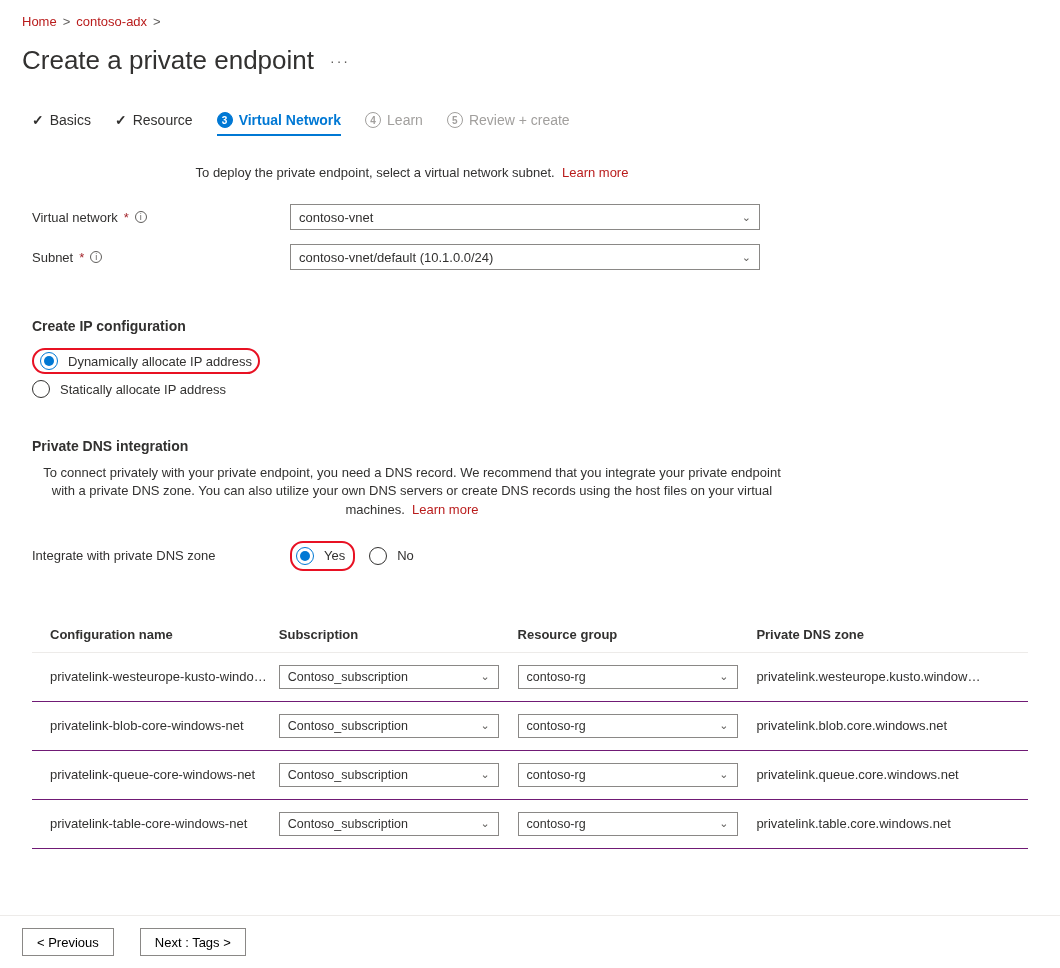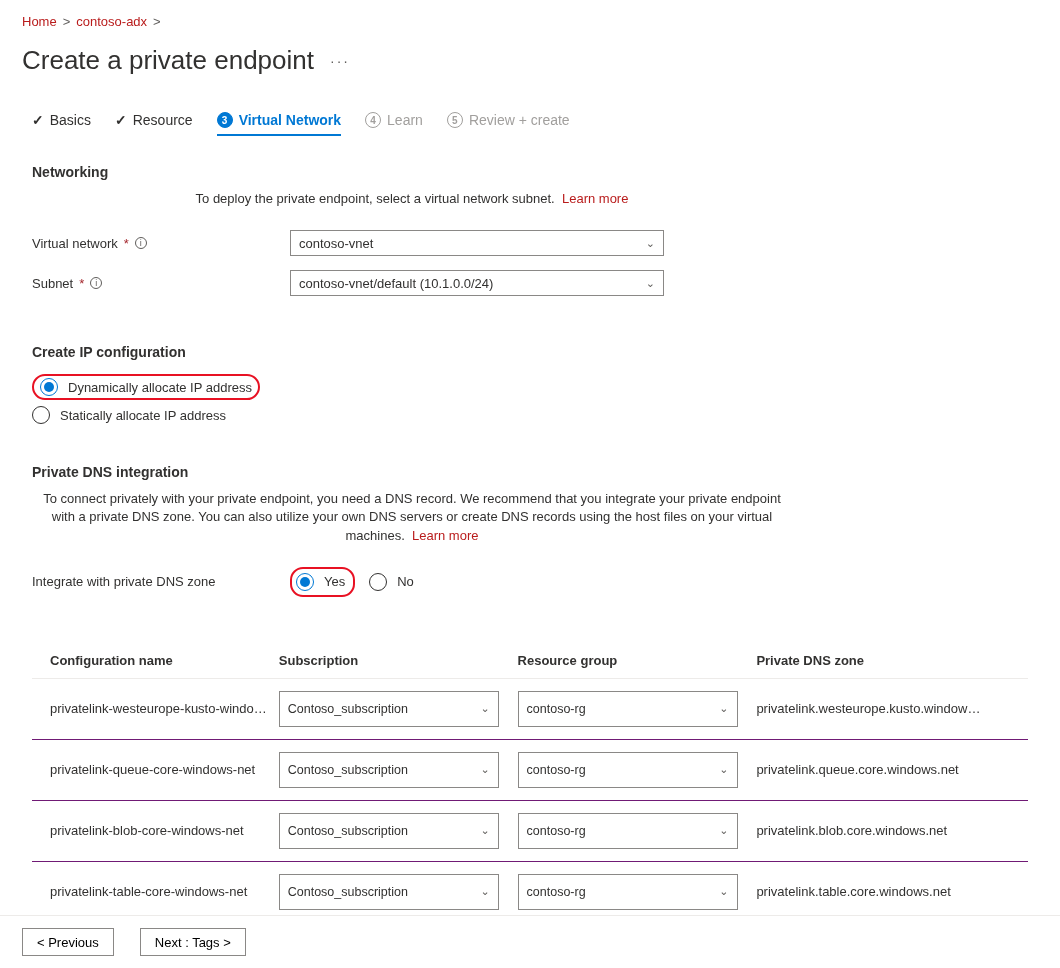--- a/index.html
+++ b/index.html
@@ -83,27 +83,27 @@
   }
   .req { color:#a4262c; }
   .info-icon {
     display:inline-flex; width:12px; height:12px;
     border:1px solid #605e5c; border-radius:50%;
     align-items:center; justify-content:center;
     font-size:9px; color:#605e5c;
   }
 
   .select {
-    width:374px; height:26px;
+    width:470px; height:26px;
     border:1px solid #8a8886;
     padding:0 8px;
     display:flex; align-items:center; justify-content:space-between;
     font-size:13px; background:#fff; cursor:pointer;
   }
-  .select.small { width:220px; height:36px; font-size:12.5px; }
+  .select.small { width:220px; height:24px; font-size:12.5px; }
   .select .chev { color:#605e5c; font-size:11px; }
 
   
   .radio-row { display:flex; align-items:center; gap:10px; margin:6px 0; cursor:pointer; }
   .radio {
     width:18px; height:18px; border:1px solid #323130; border-radius:50%;
     display:inline-flex; align-items:center; justify-content:center;
   }
   .radio.selected::after {
     content:""; width:10px; height:10px; border-radius:50%; background:#0078d4;
@@ -194,21 +194,20 @@
         <span class="step-circle">4</span>
         <span>Learn</span>
       </div>
       <div class="tab future">
         <span class="step-circle">5</span>
         <span>Review + create</span>
       </div>
     </div>
 
     
-    <div class="section-head">Networking</div>
     <p class="section-desc">
       <span>To deploy the private endpoint, select a virtual network subnet.</span>
       &nbsp;<a href="#">Learn more</a>
     </p>
 
     <div class="form-row">
       <div class="form-label">
         <span>Virtual network</span>
         <span class="req">*</span>
         <span class="info-icon">i</span>
@@ -297,50 +296,50 @@
           </td>
           <td class="col-rg">
             <div class="select small">
               <span>contoso-rg</span>
               <span class="chev">⌄</span>
             </div>
           </td>
           <td class="col-zone">privatelink.westeurope.kusto.window…</td>
         </tr>
         <tr>
+          <td class="col-name">privatelink-blob-core-windows-net</td>
+          <td class="col-sub">
+            <div class="select small">
+              <span>Contoso_subscription</span>
+              <span class="chev">⌄</span>
+            </div>
+          </td>
+          <td class="col-rg">
+            <div class="select small">
+              <span>contoso-rg</span>
+              <span class="chev">⌄</span>
+            </div>
+          </td>
+          <td class="col-zone">privatelink.blob.core.windows.net</td>
+        </tr>
+        <tr>
           <td class="col-name">privatelink-queue-core-windows-net</td>
           <td class="col-sub">
             <div class="select small">
               <span>Contoso_subscription</span>
               <span class="chev">⌄</span>
             </div>
           </td>
           <td class="col-rg">
             <div class="select small">
               <span>contoso-rg</span>
               <span class="chev">⌄</span>
             </div>
           </td>
           <td class="col-zone">privatelink.queue.core.windows.net</td>
-        </tr>
-        <tr>
-          <td class="col-name">privatelink-blob-core-windows-net</td>
-          <td class="col-sub">
-            <div class="select small">
-              <span>Contoso_subscription</span>
-              <span class="chev">⌄</span>
-            </div>
-          </td>
-          <td class="col-rg">
-            <div class="select small">
-              <span>contoso-rg</span>
-              <span class="chev">⌄</span>
-            </div>
-          </td>
-          <td class="col-zone">privatelink.blob.core.windows.net</td>
         </tr>
         <tr>
           <td class="col-name">privatelink-table-core-windows-net</td>
           <td class="col-sub">
             <div class="select small">
               <span>Contoso_subscription</span>
               <span class="chev">⌄</span>
             </div>
           </td>
           <td class="col-rg">

